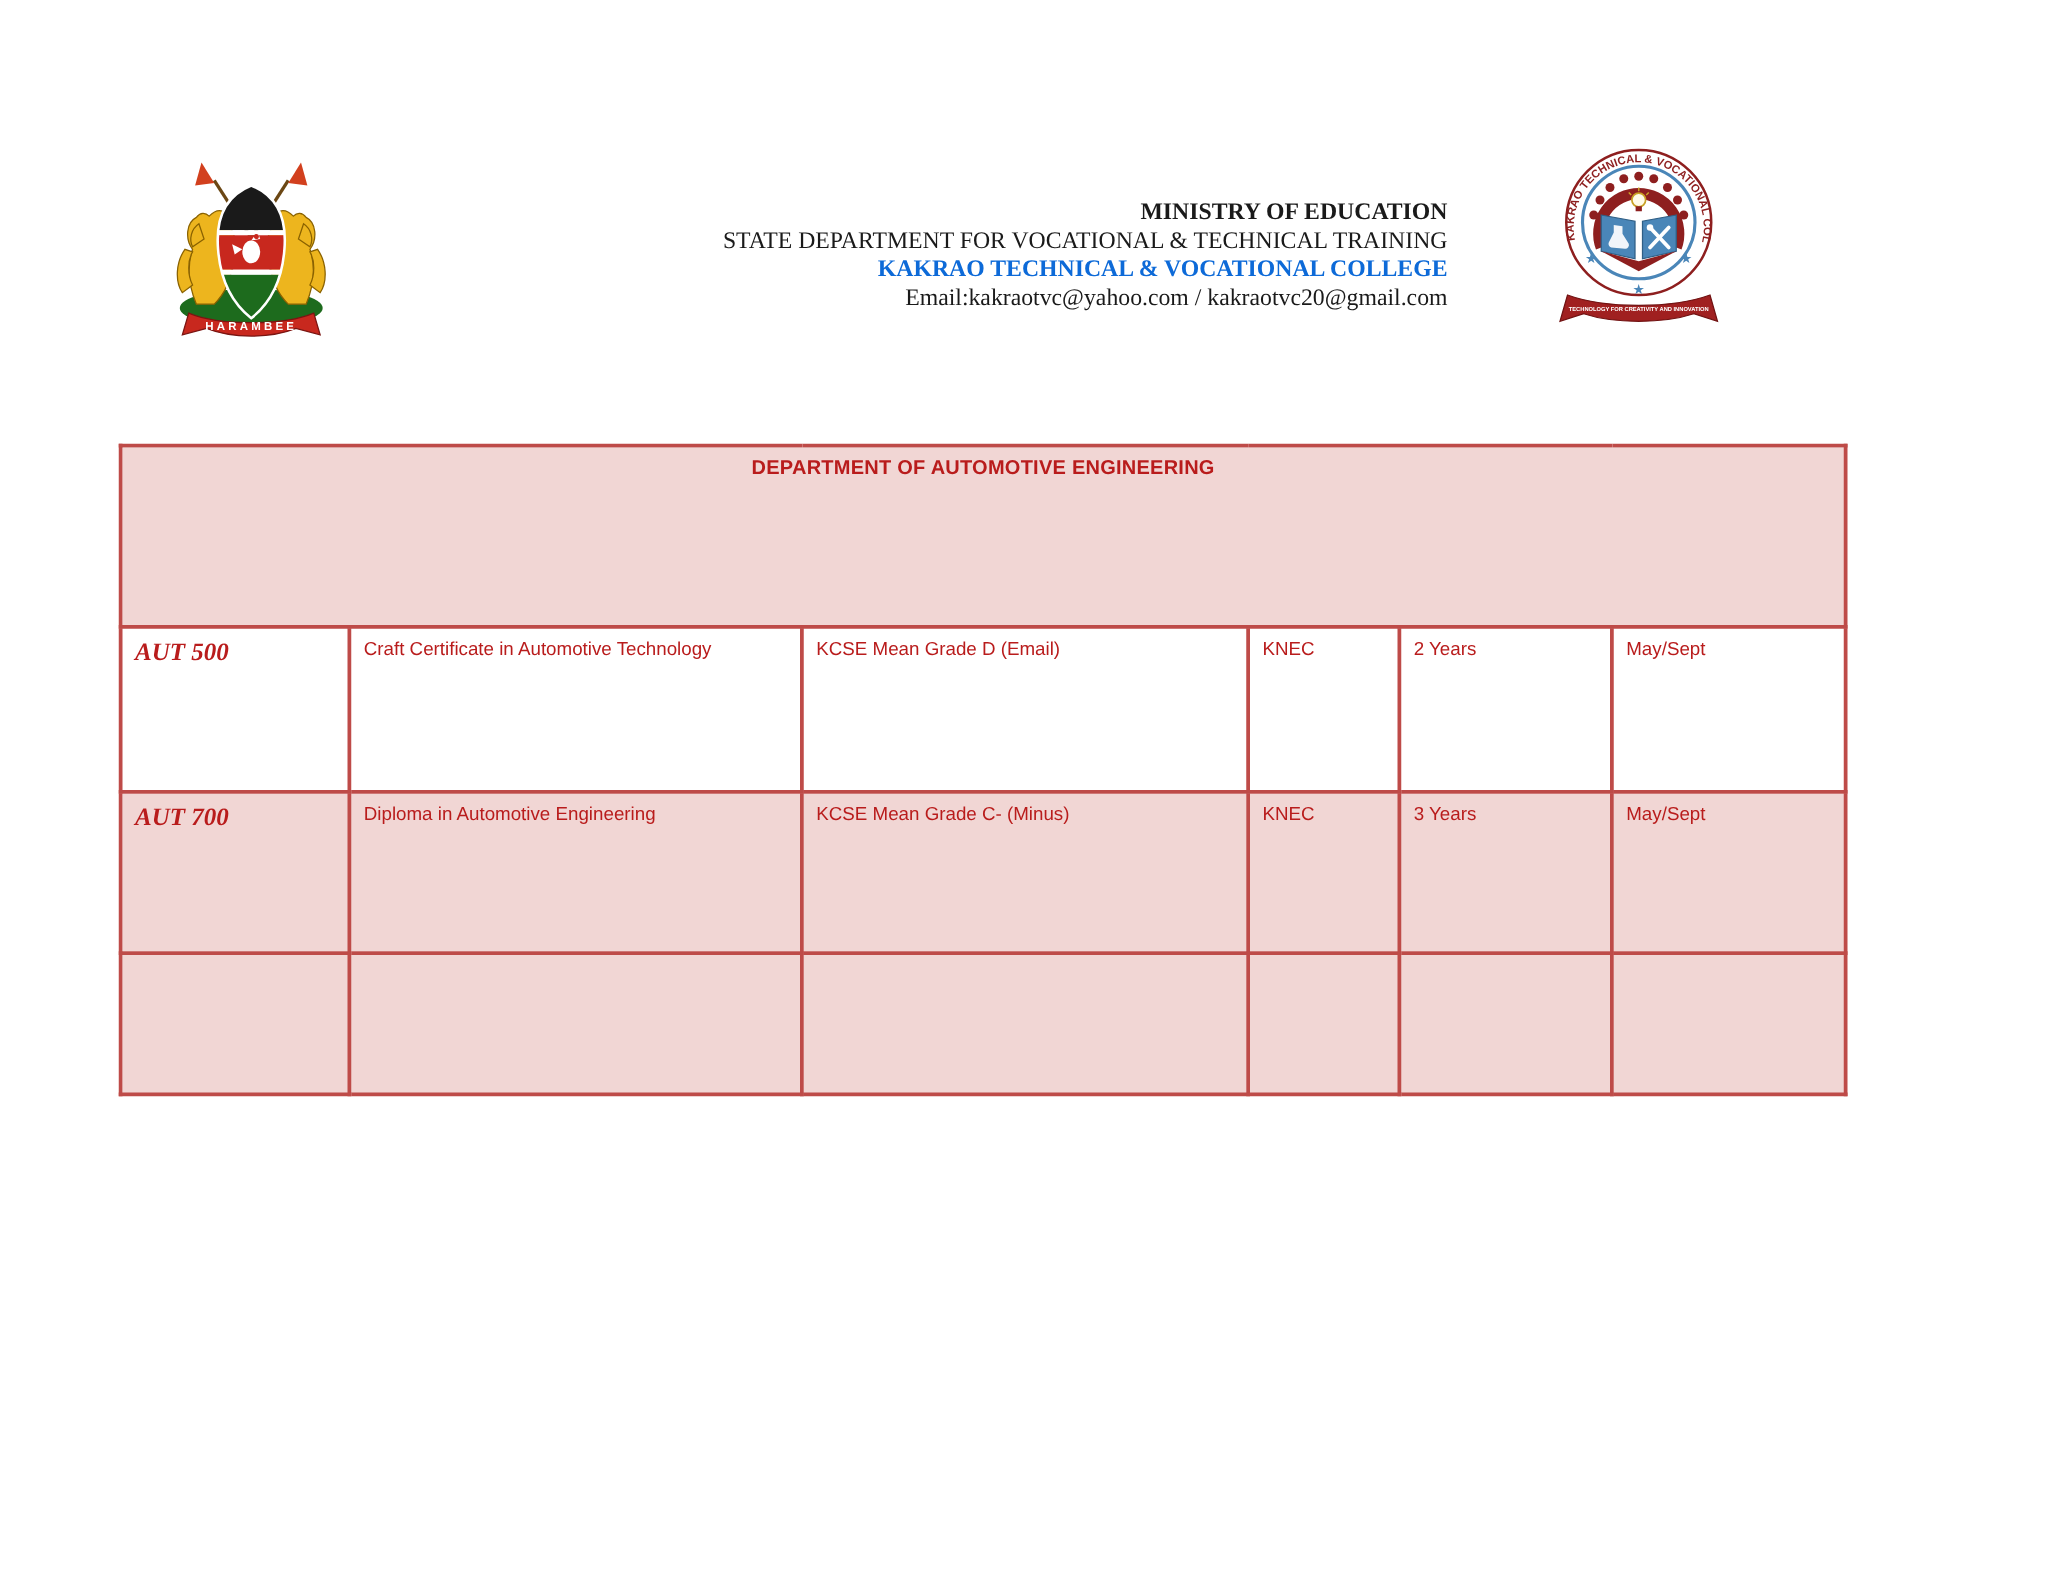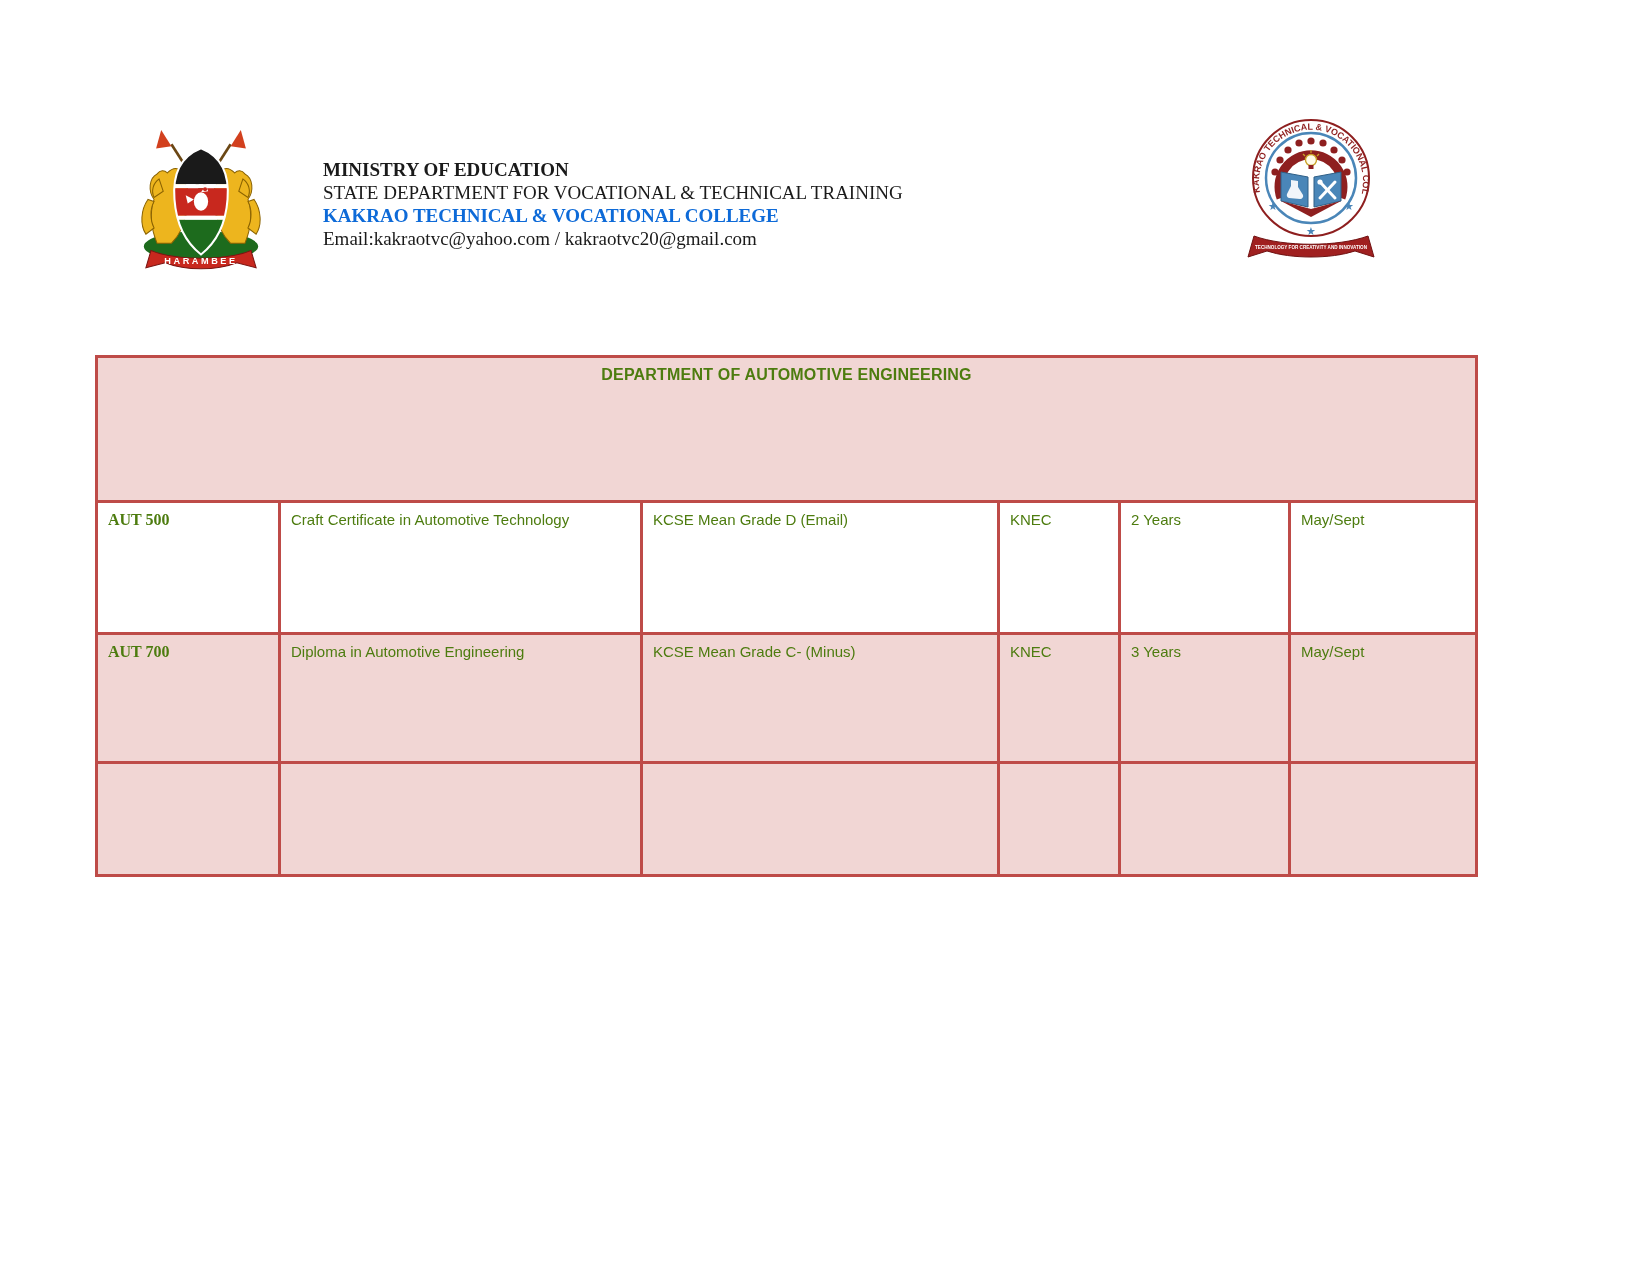--- a/index.html
+++ b/index.html
@@ -3,37 +3,37 @@
 <meta charset="utf-8">
 <style>
   html,body{margin:0;padding:0;background:#ffffff;}
   .page{position:relative;width:1650px;height:1275px;background:#ffffff;overflow:hidden;
         font-family:"Liberation Serif", serif;}
 
   
   .coat-of-arms{position:absolute;left:112px;top:128px;width:178px;height:148px;text-align:right;}
   .college-logo{position:absolute;left:1236px;top:110px;width:150px;height:162px;}
 
-  .head-text{position:absolute;left:323px;top:158px;width:820px;text-align:left;
+  .head-text{position:absolute;left:338px;top:158px;width:820px;text-align:right;
              color:#1a1a1a;}
   .head-text div{line-height:23px;font-size:19px;white-space:nowrap;}
   .ht-bold{font-weight:bold;}
   .ht-blue{font-weight:bold;color:#0d6ad8;}
 
   
   table.courses{position:absolute;left:95px;top:355px;width:1380px;
                 border-collapse:collapse;table-layout:fixed;
-                font-family:"Liberation Sans", sans-serif;font-size:15px;color:#4d7c0f;}
+                font-family:"Liberation Sans", sans-serif;font-size:15px;color:#b91c1c;}
   table.courses td{border:3px solid #be4b48;vertical-align:top;padding:8px 10px;
                    overflow:hidden;}
   .row-pink td{background:#f1d6d4;}
   .row-white td{background:#ffffff;}
   td.dept-title{height:126px;text-align:center;font-weight:bold;font-size:16px;
                 padding-top:12px;letter-spacing:.2px;}
-  td.cell-code{font-family:"Liberation Serif", serif;font-weight:bold;font-size:16px;}
+  td.cell-code{font-family:"Liberation Serif", serif;font-weight:bold;font-size:20px;font-style:italic;}
   td.cell-req{white-space:pre-wrap;}
   tr.r-data td{height:110px;}
   tr.r1 td{height:113px;}
   tr.r2 td{height:110px;}
   tr.r3 td{height:111px;}
   tr.r4 td{height:94px;}
 </style>
 </head>
 <body>
 

